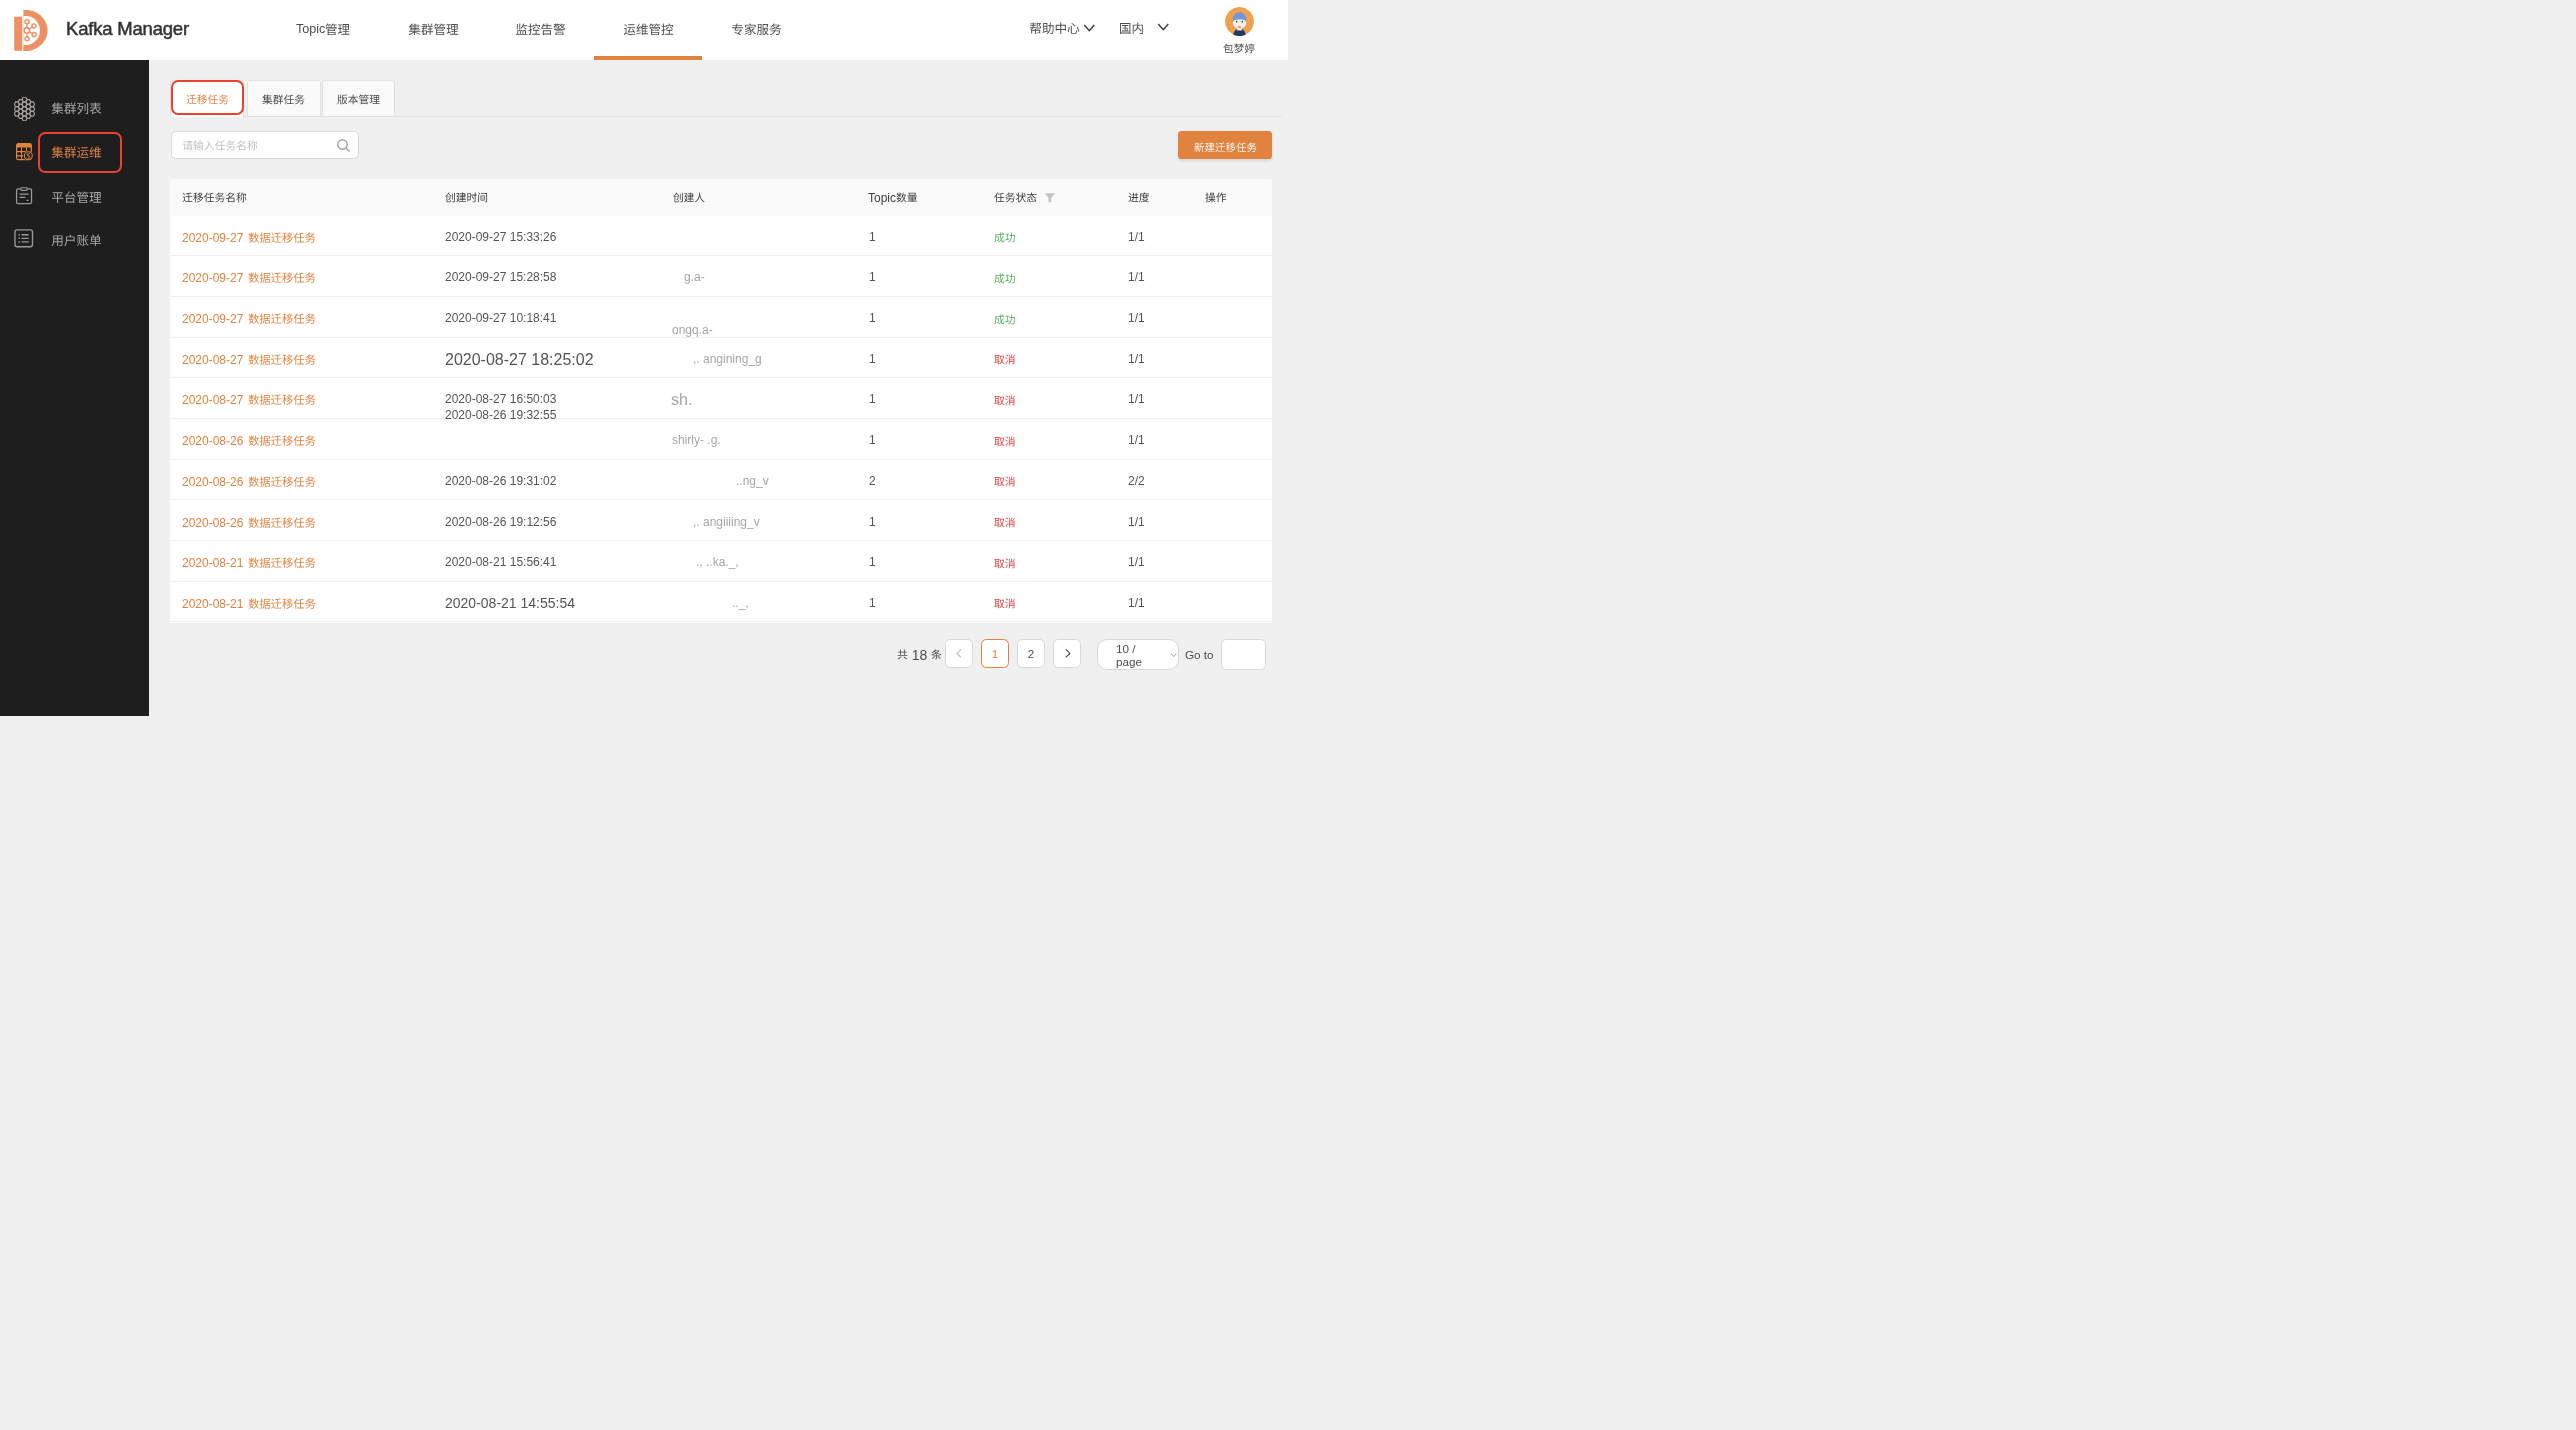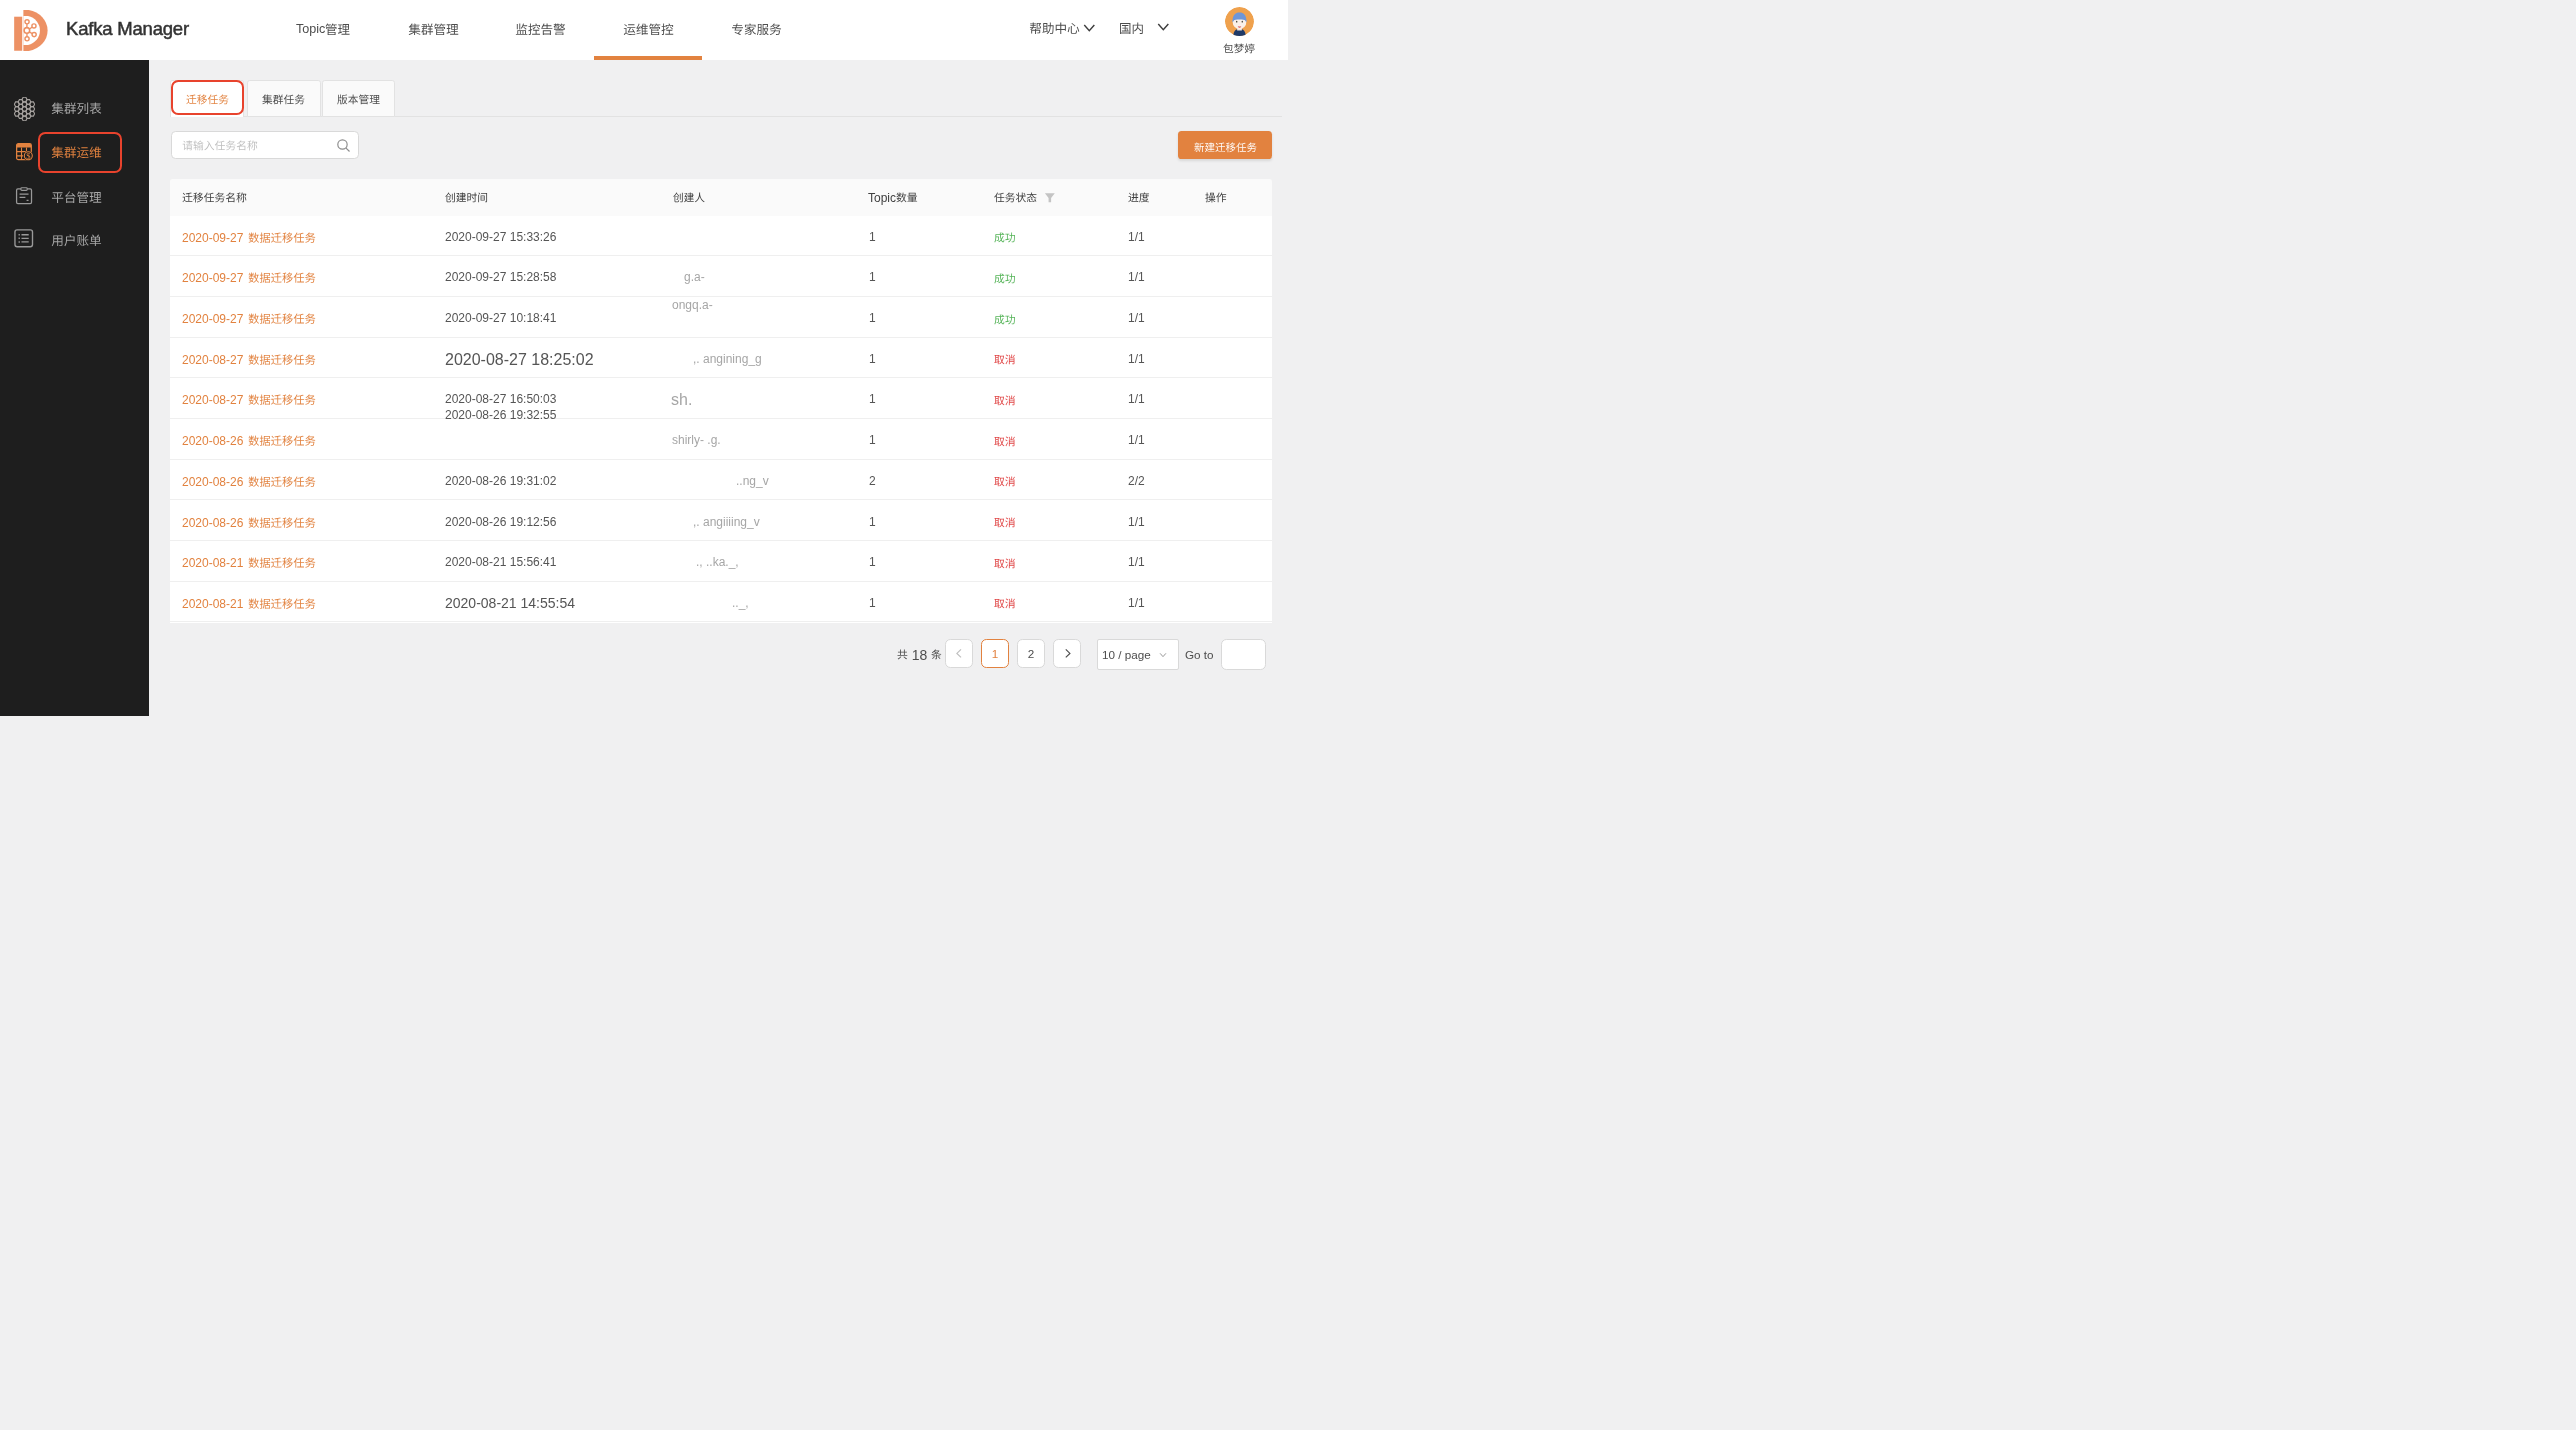--- a/index.html
+++ b/index.html
@@ -345,21 +345,21 @@
     <svg class="c" style="width:68px;height:11.3px;margin-left:1.4px;" viewBox="0 -880 6000 1000">
       <use href="#c6570"></use>
       <use href="#c636E" x="1000"></use>
       <use href="#c8FC1" x="2000"></use>
       <use href="#c79FB" x="3000"></use>
       <use href="#c4EFB" x="4000"></use>
       <use href="#c52A1" x="5000"></use>
     </svg>
   </div>
 <div class="a" style="left:445px;top:313px;font-size:12px;line-height:11.7px;color:#555555">2020-09-27 10:18:41</div>
-<div class="a" style="left:672px;top:300px;font-size:12px;line-height:11.7px;color:#A6A6A6;filter:blur(0.3px);white-space:pre">ongq.a-</div>
+<div class="a" style="left:672px;top:325px;font-size:12px;line-height:11.7px;color:#A6A6A6;filter:blur(0.3px);white-space:pre">ongq.a-</div>
 <div class="a" style="left:869px;top:313px;font-size:12px;line-height:11.7px;color:#555555">1</div>
 <div class="a row" style="left:994px;top:314px;height:11.7px;color:#53B356">
     <svg class="c" style="width:21.6px;height:10.8px;" viewBox="0 -880 2000 1000">
       <use href="#c6210"></use>
       <use href="#c529F" x="1000"></use>
     </svg>
   </div>
 <div class="a" style="left:1128px;top:313px;font-size:12px;line-height:11.7px;color:#555555">1/1</div>
 <div class="a" style="left:170px;top:337px;width:1102px;height:0.9px;background:#EFEFEF"></div>
 <div class="a row" style="left:182px;top:354px;height:11.7px;color:#E2823F">
@@ -534,21 +534,21 @@
     <span style="font-size:11.7px;color:#E2823F">1</span>
   </div>
 <div class="a row" style="left:1017px;top:639px;width:28px;height:29px;background:#fff;border:0.9px solid #D9D9D9;border-radius:5.4px;justify-content:center">
     <span style="font-size:11.7px;color:#4D4D4D">2</span>
   </div>
 <div class="a row" style="left:1053px;top:639px;width:28px;height:29px;background:#fff;border:0.9px solid #D9D9D9;border-radius:5.4px;justify-content:center">
     <svg width="10.8" height="10.8" viewBox="0 0 12 12">
       <path d="M4.2 1.5 L8.8 6 L4.2 10.5" stroke="#4D4D4D" stroke-width="1.3" fill="none"></path>
     </svg>
   </div>
-<div class="a row" style="left:1097px;top:639px;width:82px;height:31px;background:#fff;border:0.9px solid #D9D9D9;border-radius:2px;padding-left:4px;color:#4D4D4D">
+<div class="a row" style="left:1097px;top:639px;width:82px;height:31px;background:#fff;border:0.9px solid #D9D9D9;border-radius:10px;padding-left:18px;color:#4D4D4D">
     <span style="font-size:11.7px">10 / page</span>
     <svg width="10" height="10" viewBox="0 0 12 12" style="margin-left:7.2px">
       <path d="M2.5 4 L6 8 L9.5 4" stroke="#999" stroke-width="1.2" fill="none"></path>
     </svg>
   </div>
 <div class="a" style="left:1185px;top:648px;font-size:11.7px;color:#4D4D4D">Go to</div>
 <div class="a" style="left:1221px;top:639px;width:45px;height:31px;background:#fff;border:0.9px solid #D9D9D9;border-radius:5.4px"></div>
 <svg style="position:absolute;width:0;height:0">
     <defs>
       <path id="c4E13" d="M425 -842 393 -728H137V-657H372L335 -538H56V-465H311C288 -397 266 -334 246 -283H712C655 -225 582 -153 515 -91C442 -118 366 -143 300 -161L257 -106C411 -60 609 21 708 81L753 17C711 -8 654 -35 590 -61C682 -150 784 -249 856 -324L799 -358L786 -353H350L388 -465H929V-538H412L450 -657H857V-728H471L502 -832Z"></path>

